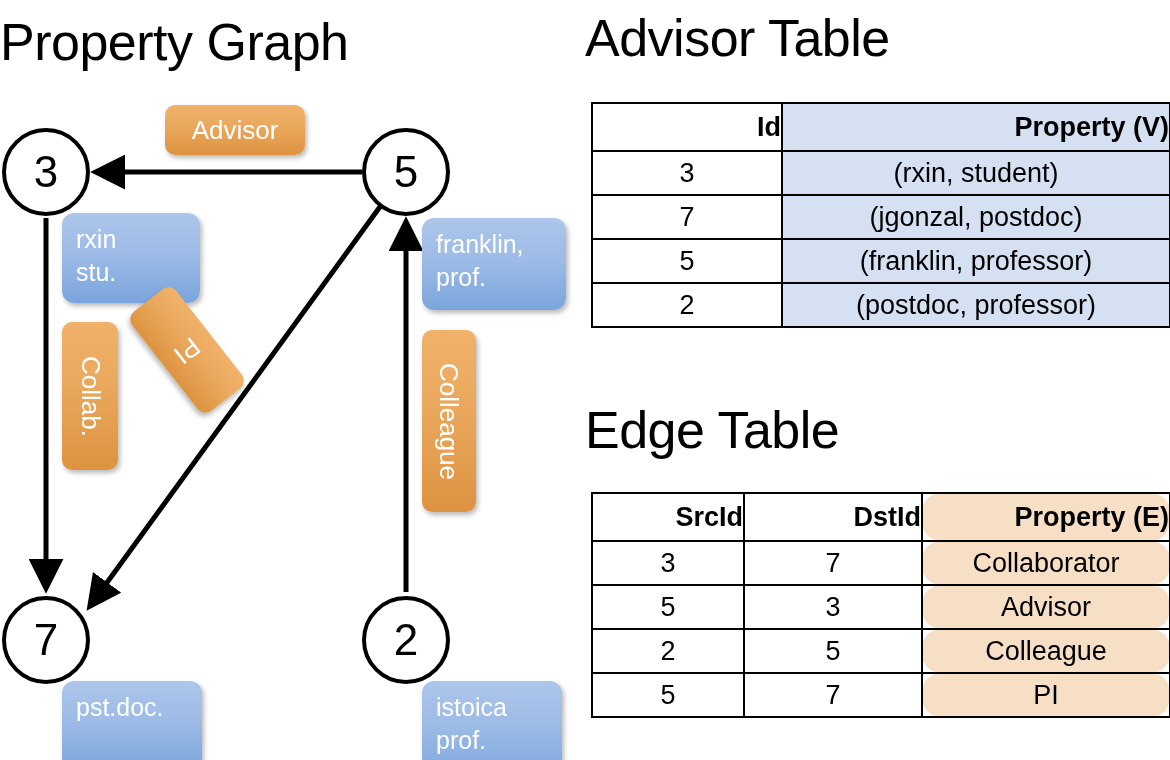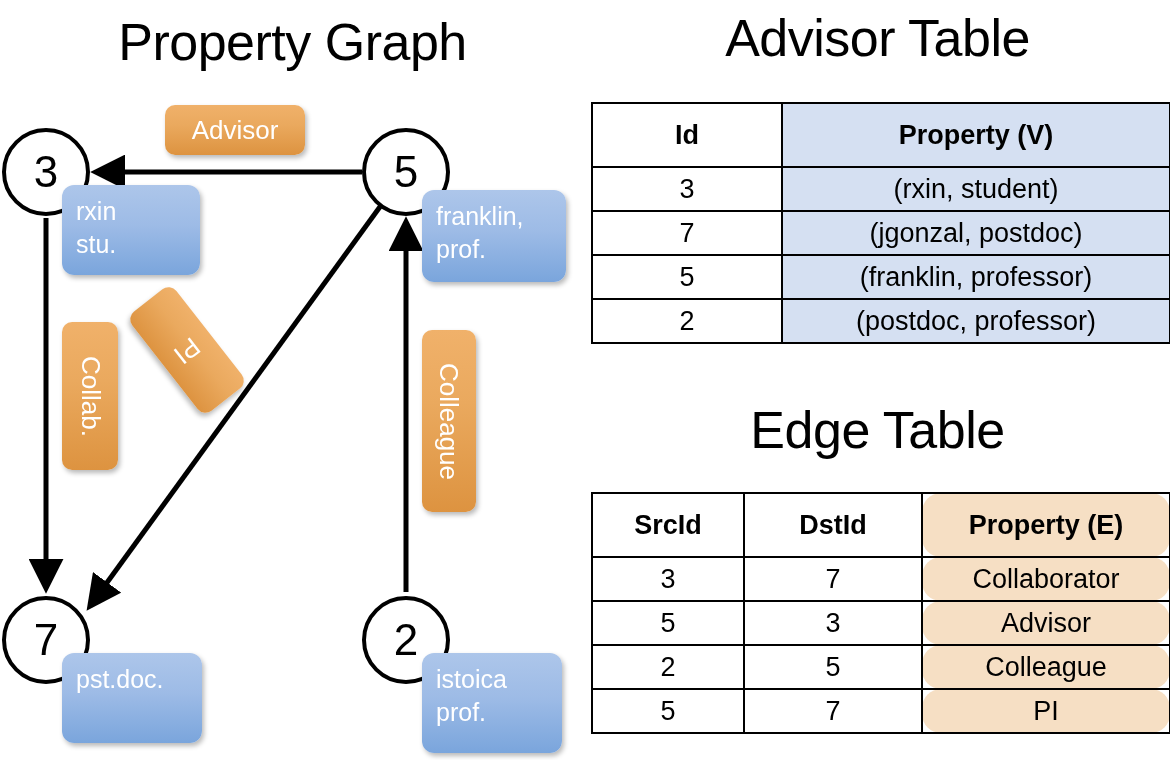--- a/index.html
+++ b/index.html
@@ -18,21 +18,20 @@
 
   
   .title {
     position: absolute;
     font-family: "Liberation Sans", sans-serif;
     font-weight: 300;
     font-size: 52px;
     letter-spacing: -0.5px;
     color: #000;
     white-space: nowrap;
-    text-align: center;
   }
   #title-property-graph { left: 0px;   top: 12px;  width: 585px; }
   #title-vertex-table   { left: 585px; top: 8px;   width: 585px; }
   #title-edge-table     { left: 585px; top: 400px; width: 585px; }
 
   
   #graph-panel {
     position: absolute;
     left: 0; top: 0;
     width: 585px; height: 760px;
@@ -77,20 +76,21 @@
     border-radius: 12px;
     background: linear-gradient(to bottom, #adc6ea 0%, #9dbbe6 45%, #7aa5dc 100%);
     box-shadow: 2px 3px 5px rgba(0,0,0,0.28);
     color: #ffffff;
     font-family: "Liberation Sans", sans-serif;
     font-weight: 300;
     font-size: 25px;
     line-height: 1.32;
     padding: 10px 0 0 14px;
     z-index: 4;
+    margin-top: 28px;
   }
   #vbox-rxin     { left: 62px;  top: 185px; width: 138px; height: 90px; }
   #vbox-franklin { left: 422px; top: 190px; width: 144px; height: 92px; }
   #vbox-jgonzal  { left: 62px;  top: 653px; width: 140px; height: 90px; }
   #vbox-istoica  { left: 422px; top: 653px; width: 140px; height: 100px; }
 
   
   .ebox {
     position: absolute;
     box-sizing: border-box;
@@ -149,21 +149,22 @@
     vertical-align: middle;
     font-weight: 300;
     font-size: 27px;
     color: #000;
     background: #ffffff;
     box-sizing: border-box;
   }
   .data-table th {
     font-weight: bold;
     font-size: 27px;
-    height: 64px;
+    height: 48px;
+    text-align: right;
   }
 
   
   #vertex-table { left: 591px; top: 102px; width: 578px; }
   #vertex-table .col-id  { width: 190px; }
   #vertex-table .col-prop{ width: 388px; }
   #vertex-table .prop-cell { background: #d5e0f2; }
 
   
   #edge-table { left: 591px; top: 492px; width: 578px; }

